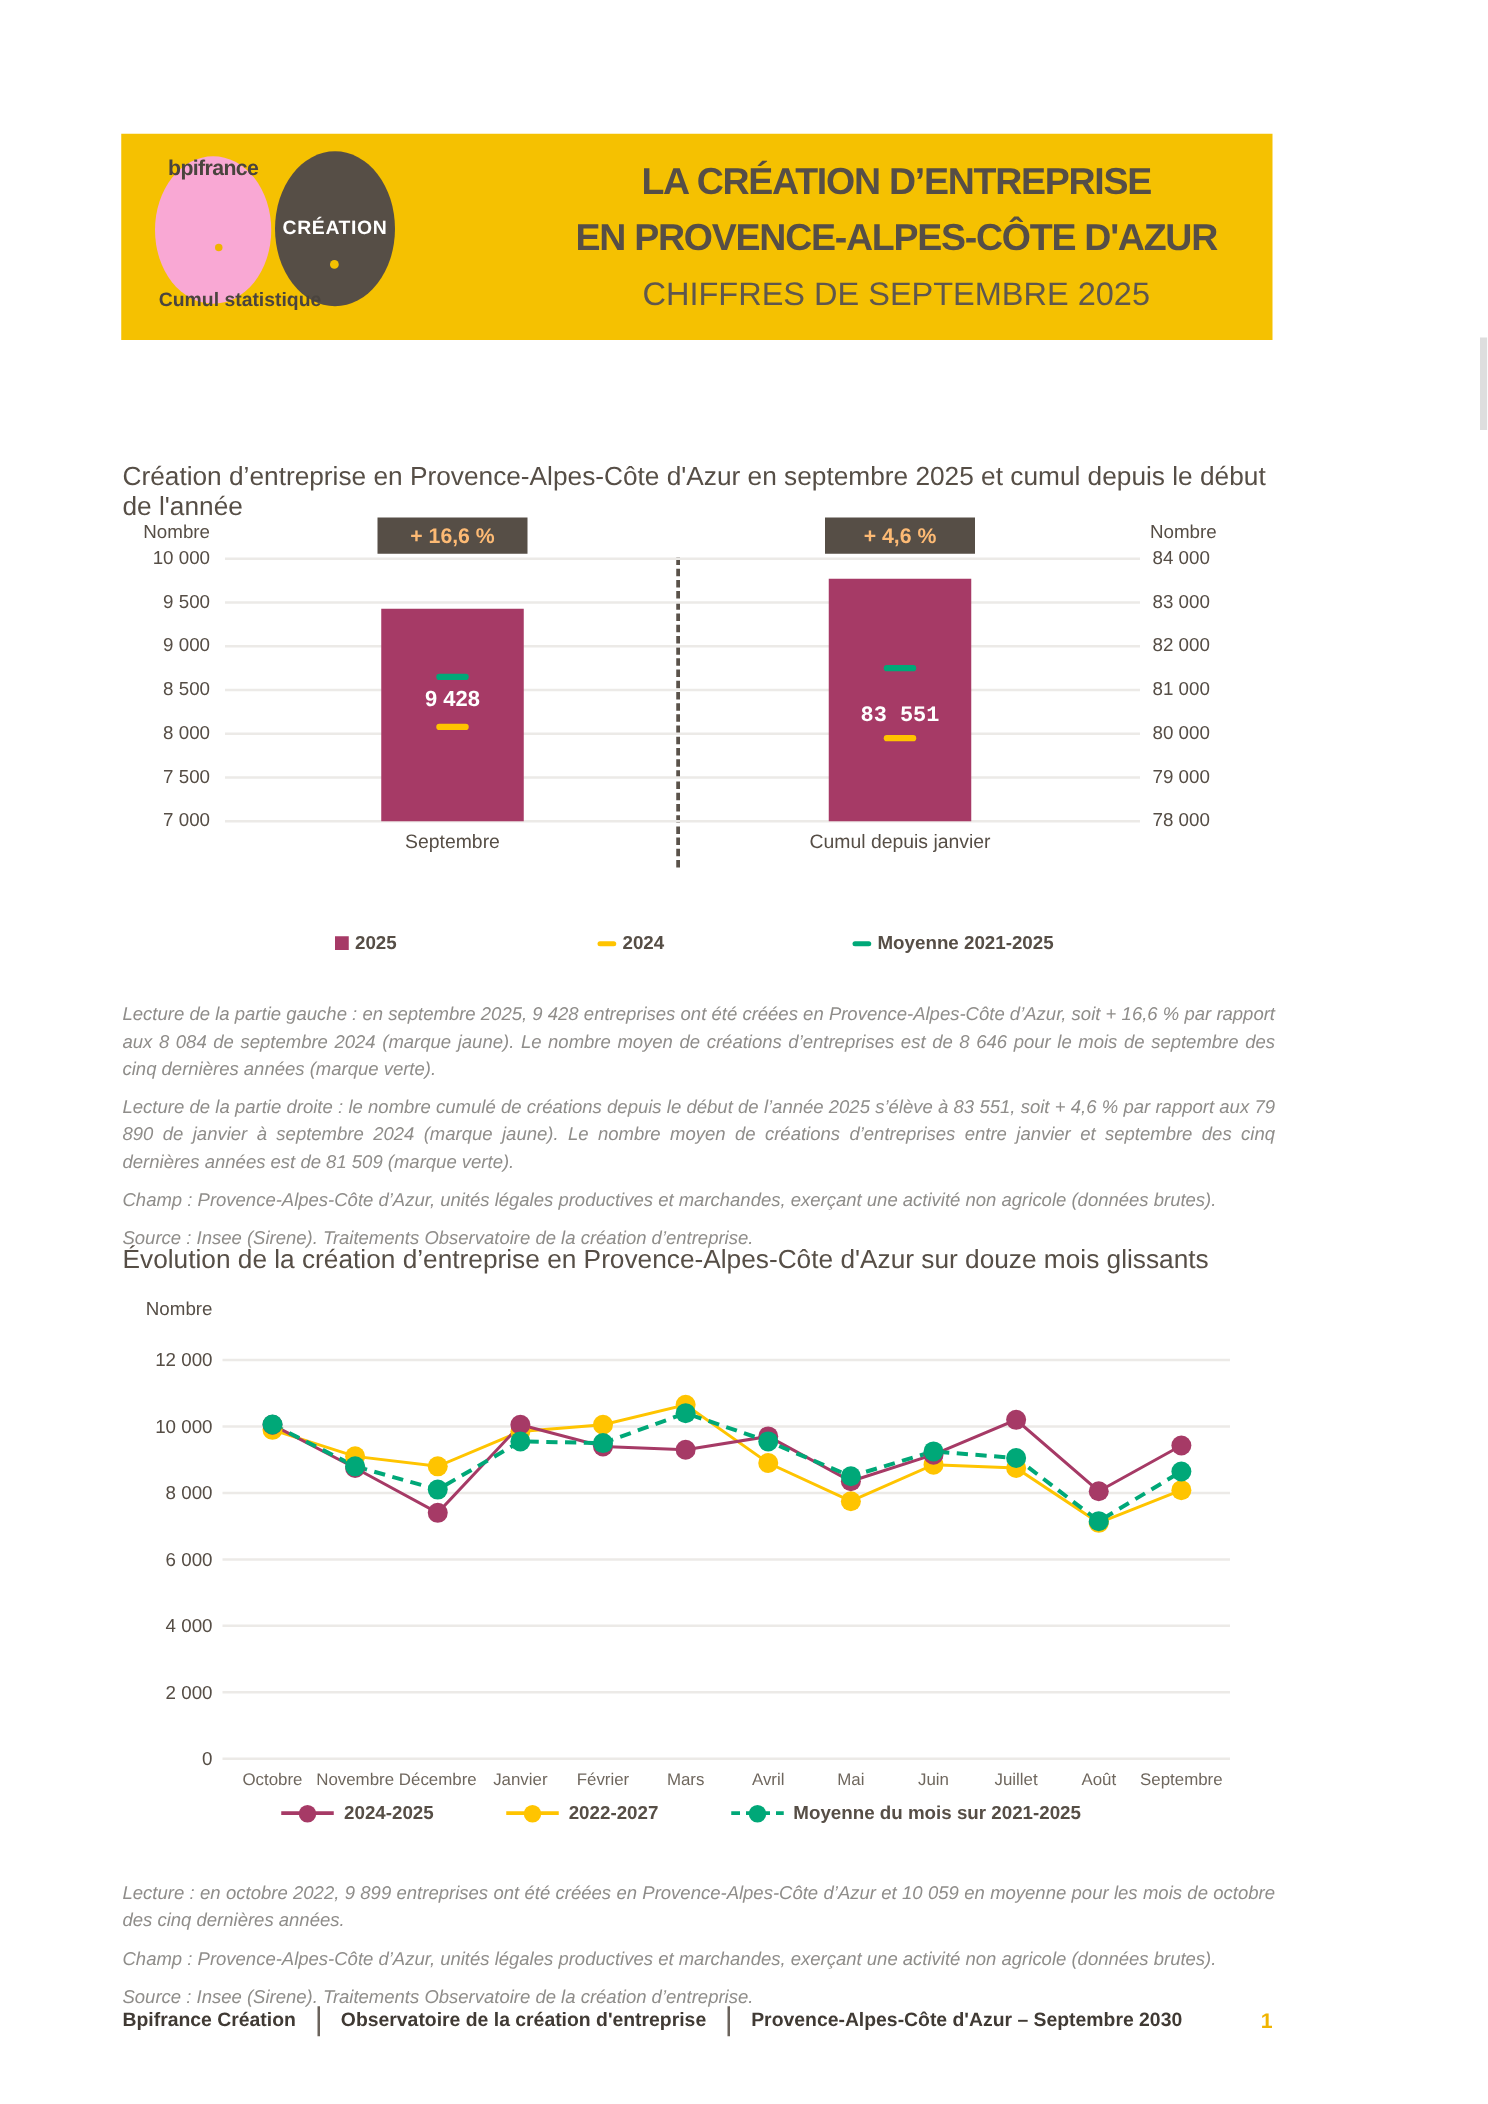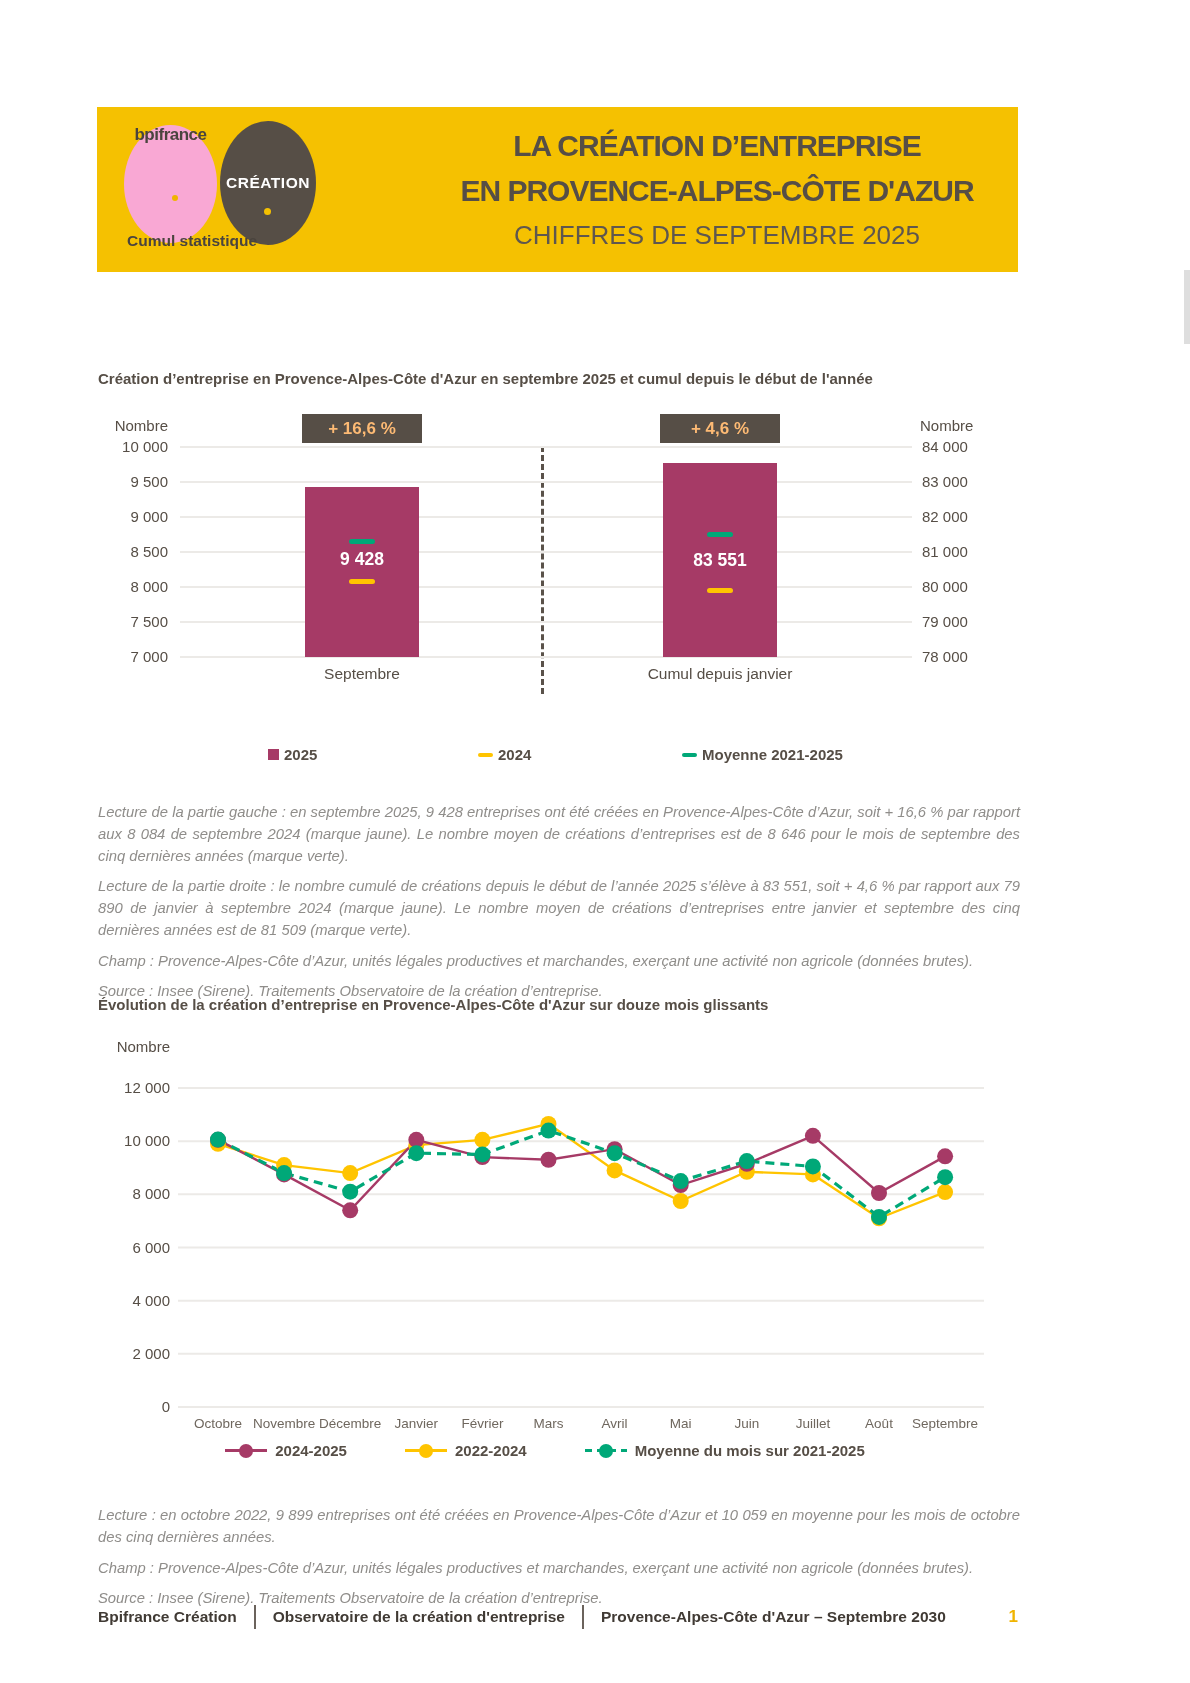--- a/index.html
+++ b/index.html
@@ -18,21 +18,21 @@
   .bpi-dot{width:6px;height:6px;left:48px;bottom:42px;background:#F0B400;}
   .cre-dot{width:7px;height:7px;left:44px;bottom:30px;}
   .tagline{position:absolute;left:30px;top:125px;width:280px;font-weight:bold;font-size:15.5px;color:#4A443E;}
   .title-block{position:absolute;left:320px;top:16px;width:600px;text-align:center;}
   .title-l1,.title-l2{font-weight:bold;font-size:30px;letter-spacing:-1px;color:var(--dark);line-height:45px;}
   .subtitle{font-size:26px;font-weight:normal;letter-spacing:0px;color:#5F574E;line-height:40px;margin-top:2px;}
 
   .scroll-sliver{position:absolute;right:0;top:270px;width:6px;height:74px;background:#DEDEDE;}
 
   
-  .chart-title{position:absolute;left:98px;width:922px;font-weight:bold;font-size:15px;color:var(--dark);}
+  .chart-title{position:absolute;left:98px;width:922px;font-weight:normal;font-size:21px;color:var(--dark);}
   .notes{position:absolute;left:98px;width:922px;color:var(--notegrey);font-style:italic;font-size:14.8px;line-height:1.47;}
   .notes p{margin:0 0 9px 0;}
   .notes p.just{text-align:justify;}
 
   
   .c1{position:absolute;left:100px;top:412px;width:897px;height:370px;}
   .c1-axishead{position:absolute;top:5px;font-size:15px;color:var(--dark);}
   .c1-axishead.left{left:0;width:68px;text-align:right;}
   .c1-axishead.right{left:820px;width:80px;text-align:left;}
   .c1-grid{position:absolute;left:80px;width:732px;height:2px;background:var(--grid);}
@@ -131,21 +131,21 @@
       <div class="c1-tickR" style="top: 61px;">83&nbsp;000</div>
       <div class="c1-tickR" style="top: 96px;">82&nbsp;000</div>
       <div class="c1-tickR" style="top: 131px;">81&nbsp;000</div>
       <div class="c1-tickR" style="top: 166px;">80&nbsp;000</div>
       <div class="c1-tickR" style="top: 201px;">79&nbsp;000</div>
       <div class="c1-tickR" style="top: 236px;">78&nbsp;000</div>
       <div class="c1-badge" style="left: 560px;">+ 4,6 %</div>
       <div class="c1-bar" style="left: 563px; top: 50.715px; height: 194.285px;"></div>
       <div class="c1-mark" style="left: 607px; top: 119.685px; background: rgb(0, 168, 120);"></div>
       <div class="c1-mark" style="left: 607px; top: 176.35px; background: rgb(255, 196, 0);"></div>
-      <div class="c1-val" style="left: 540px; top: 138px;">83 551</div>
+      <div class="c1-val" style="left: 540px; top: 151px; font-family: Liberation Mono, monospace;">83 551</div>
       <div class="c1-cat" style="left: 500px;">Cumul depuis janvier</div>
     </div>
 
   <div class="notes" style="top:802px;">
     <p class="just">Lecture de la partie gauche : en septembre 2025, 9 428 entreprises ont été créées en Provence-Alpes-Côte d’Azur, soit + 16,6 % par rapport aux 8 084 de septembre 2024 (marque jaune). Le nombre moyen de créations d’entreprises est de 8 646 pour le mois de septembre des cinq dernières années (marque verte).</p>
     <p class="just">Lecture de la partie droite : le nombre cumulé de créations depuis le début de l’année 2025 s’élève à 83 551, soit + 4,6 % par rapport aux 79 890 de janvier à septembre 2024 (marque jaune). Le nombre moyen de créations d’entreprises entre janvier et septembre des cinq dernières années est de 81 509 (marque verte).</p>
     <p>Champ : Provence-Alpes-Côte d’Azur, unités légales productives et marchandes, exerçant une activité non agricole (données brutes).</p>
     <p>Source : Insee (Sirene). Traitements Observatoire de la création d’entreprise.</p>
   </div>
 
@@ -224,21 +224,21 @@
       <span class="lg-item">
         <span class="lg-line" style="background: rgb(166, 58, 102);">
             <span class="lg-dot" style="background: rgb(166, 58, 102);"></span>
           </span>
         <span>2024-2025</span>
       </span>
       <span class="lg-item">
         <span class="lg-line" style="background: rgb(255, 196, 0);">
             <span class="lg-dot" style="background: rgb(255, 196, 0);"></span>
           </span>
-        <span>2022-2024</span>
+        <span>2022-2027</span>
       </span>
       <span class="lg-item">
         <span class="lg-line" style="background: repeating-linear-gradient(90deg, rgb(0, 168, 120) 0px, rgb(0, 168, 120) 7px, transparent 7px, transparent 12px);">
             <span class="lg-dot" style="background: rgb(0, 168, 120);"></span>
           </span>
         <span>Moyenne du mois sur 2021-2025</span>
       </span>
     </div>
   </div>
 

